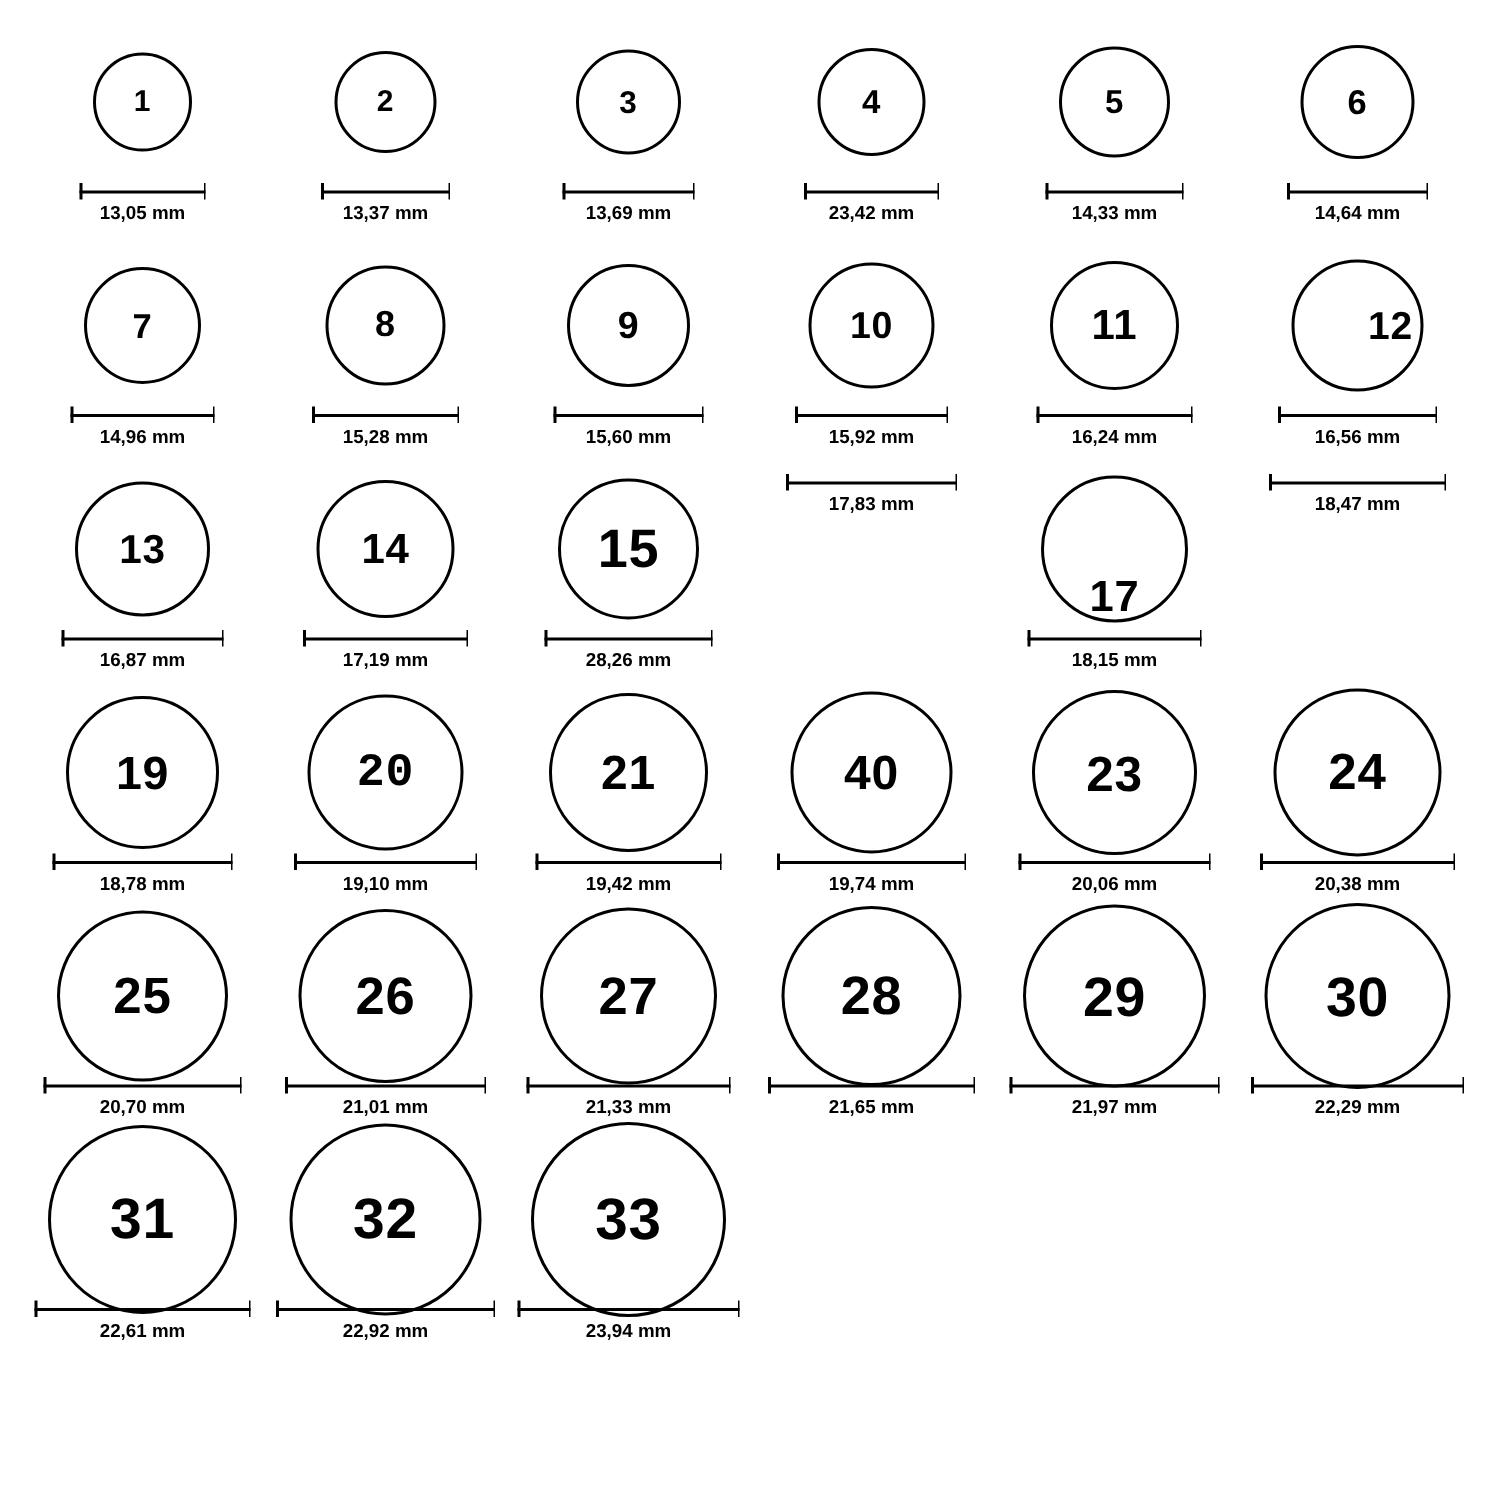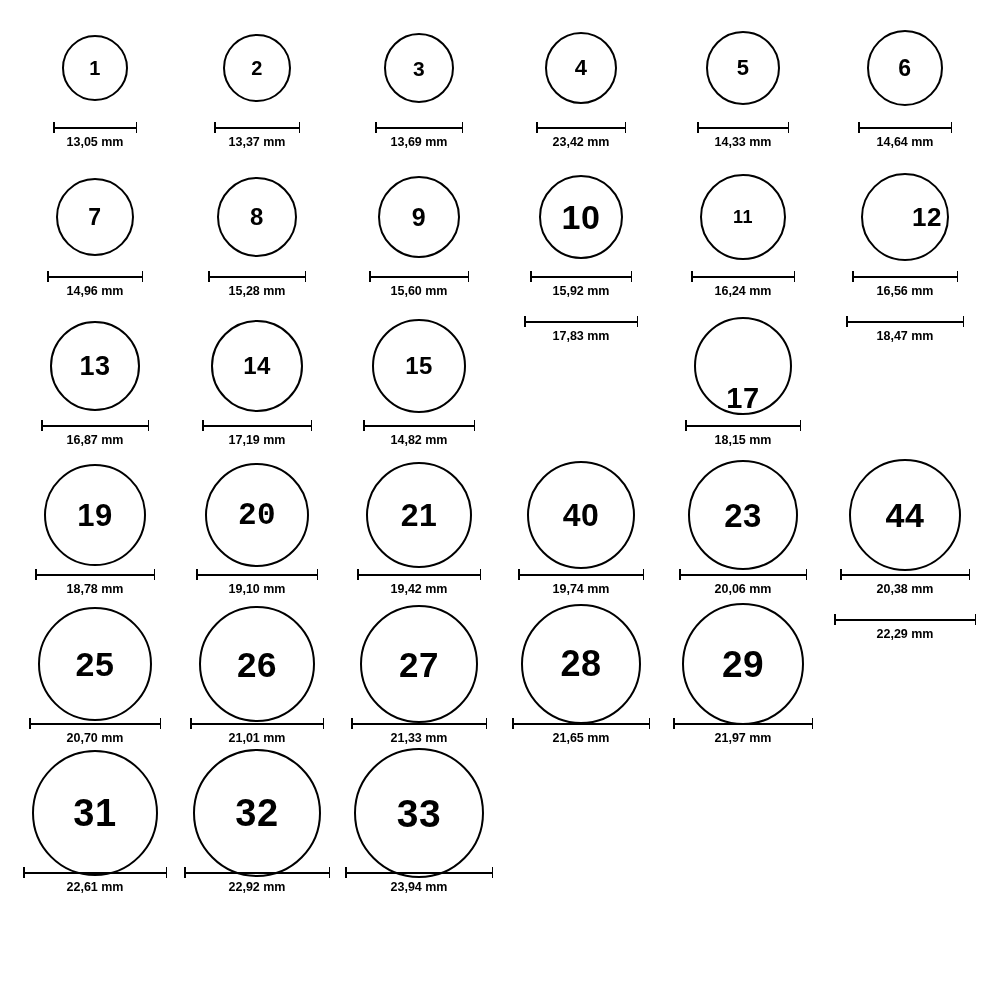--- a/index.html
+++ b/index.html
@@ -205,34 +205,34 @@
         <div class="ring-measure" style="width: 100px;">
           <span class="cap left"></span>
           <span class="bar"></span>
           <span class="cap right"></span>
         </div>
         <div class="ring-label">15,60 mm</div>
       </div>
       <div class="ring-cell">
         <div class="ring-circle-wrap">
           <div class="ring-circle" style="width: 84px; height: 84px; border-color: rgb(0, 0, 0);">
-            <span class="ring-number" style="font-size: 34px;">10</span>
+            <span class="ring-number" style="font-size: 25px;">10</span>
           </div>
         </div>
         <div class="ring-measure" style="width: 102px;">
           <span class="cap left"></span>
           <span class="bar"></span>
           <span class="cap right"></span>
         </div>
         <div class="ring-label">15,92 mm</div>
       </div>
       <div class="ring-cell">
         <div class="ring-circle-wrap">
           <div class="ring-circle" style="width: 86px; height: 86px; border-color: rgb(0, 0, 0);">
-            <span class="ring-number" style="font-size: 18px;">11</span>
+            <span class="ring-number" style="font-size: 28px;">11</span>
           </div>
         </div>
         <div class="ring-measure" style="width: 104px;">
           <span class="cap left"></span>
           <span class="bar"></span>
           <span class="cap right"></span>
         </div>
         <div class="ring-label">16,24 mm</div>
       </div>
       <div class="ring-cell">
@@ -257,42 +257,42 @@
         <div class="ring-measure" style="width: 108px;">
           <span class="cap left"></span>
           <span class="bar"></span>
           <span class="cap right"></span>
         </div>
         <div class="ring-label">16,87 mm</div>
       </div>
       <div class="ring-cell">
         <div class="ring-circle-wrap">
           <div class="ring-circle" style="width: 92px; height: 92px; border-color: rgb(0, 0, 0);">
-            <span class="ring-number" style="font-size: 24px; text-align: right;">14</span>
+            <span class="ring-number" style="font-size: 28px; text-align: right;">14</span>
           </div>
         </div>
         <div class="ring-measure" style="width: 110px;">
           <span class="cap left"></span>
           <span class="bar"></span>
           <span class="cap right"></span>
         </div>
         <div class="ring-label">17,19 mm</div>
       </div>
       <div class="ring-cell">
         <div class="ring-circle-wrap">
           <div class="ring-circle" style="width: 94px; height: 94px; border-color: rgb(0, 0, 0);">
-            <span class="ring-number" style="font-size: 24px; text-align: center;">15</span>
+            <span class="ring-number" style="font-size: 36px; text-align: center;">15</span>
           </div>
         </div>
         <div class="ring-measure" style="width: 112px;">
           <span class="cap left"></span>
           <span class="bar"></span>
           <span class="cap right"></span>
         </div>
-        <div class="ring-label">14,82 mm</div>
+        <div class="ring-label">28,26 mm</div>
       </div>
       <div class="ring-cell">
         <div class="ring-measure" style="width: 114px;">
           <span class="cap left"></span>
           <span class="bar"></span>
           <span class="cap right"></span>
         </div>
         <div class="ring-label">17,83 mm</div>
       </div>
       <div class="ring-cell">
@@ -377,21 +377,21 @@
         <div class="ring-measure" style="width: 128px;">
           <span class="cap left"></span>
           <span class="bar"></span>
           <span class="cap right"></span>
         </div>
         <div class="ring-label">20,06 mm</div>
       </div>
       <div class="ring-cell">
         <div class="ring-circle-wrap">
           <div class="ring-circle" style="width: 112px; height: 112px; border-color: rgb(0, 0, 0);">
-            <span class="ring-number" style="font-size: 34px;">44</span>
+            <span class="ring-number" style="font-size: 34px;">24</span>
           </div>
         </div>
         <div class="ring-measure" style="width: 130px;">
           <span class="cap left"></span>
           <span class="bar"></span>
           <span class="cap right"></span>
         </div>
         <div class="ring-label">20,38 mm</div>
       </div>
       <div class="ring-cell">
@@ -453,20 +453,25 @@
           </div>
         </div>
         <div class="ring-measure" style="width: 140px;">
           <span class="cap left"></span>
           <span class="bar"></span>
           <span class="cap right"></span>
         </div>
         <div class="ring-label">21,97 mm</div>
       </div>
       <div class="ring-cell">
+        <div class="ring-circle-wrap">
+          <div class="ring-circle" style="width: 124px; height: 124px; border-color: rgb(0, 0, 0);">
+            <span class="ring-number" style="font-size: 37px;">30</span>
+          </div>
+        </div>
         <div class="ring-measure" style="width: 142px;">
           <span class="cap left"></span>
           <span class="bar"></span>
           <span class="cap right"></span>
         </div>
         <div class="ring-label">22,29 mm</div>
       </div>
       <div class="ring-cell">
         <div class="ring-circle-wrap">
           <div class="ring-circle" style="width: 126px; height: 126px; border-color: rgb(0, 0, 0);">

